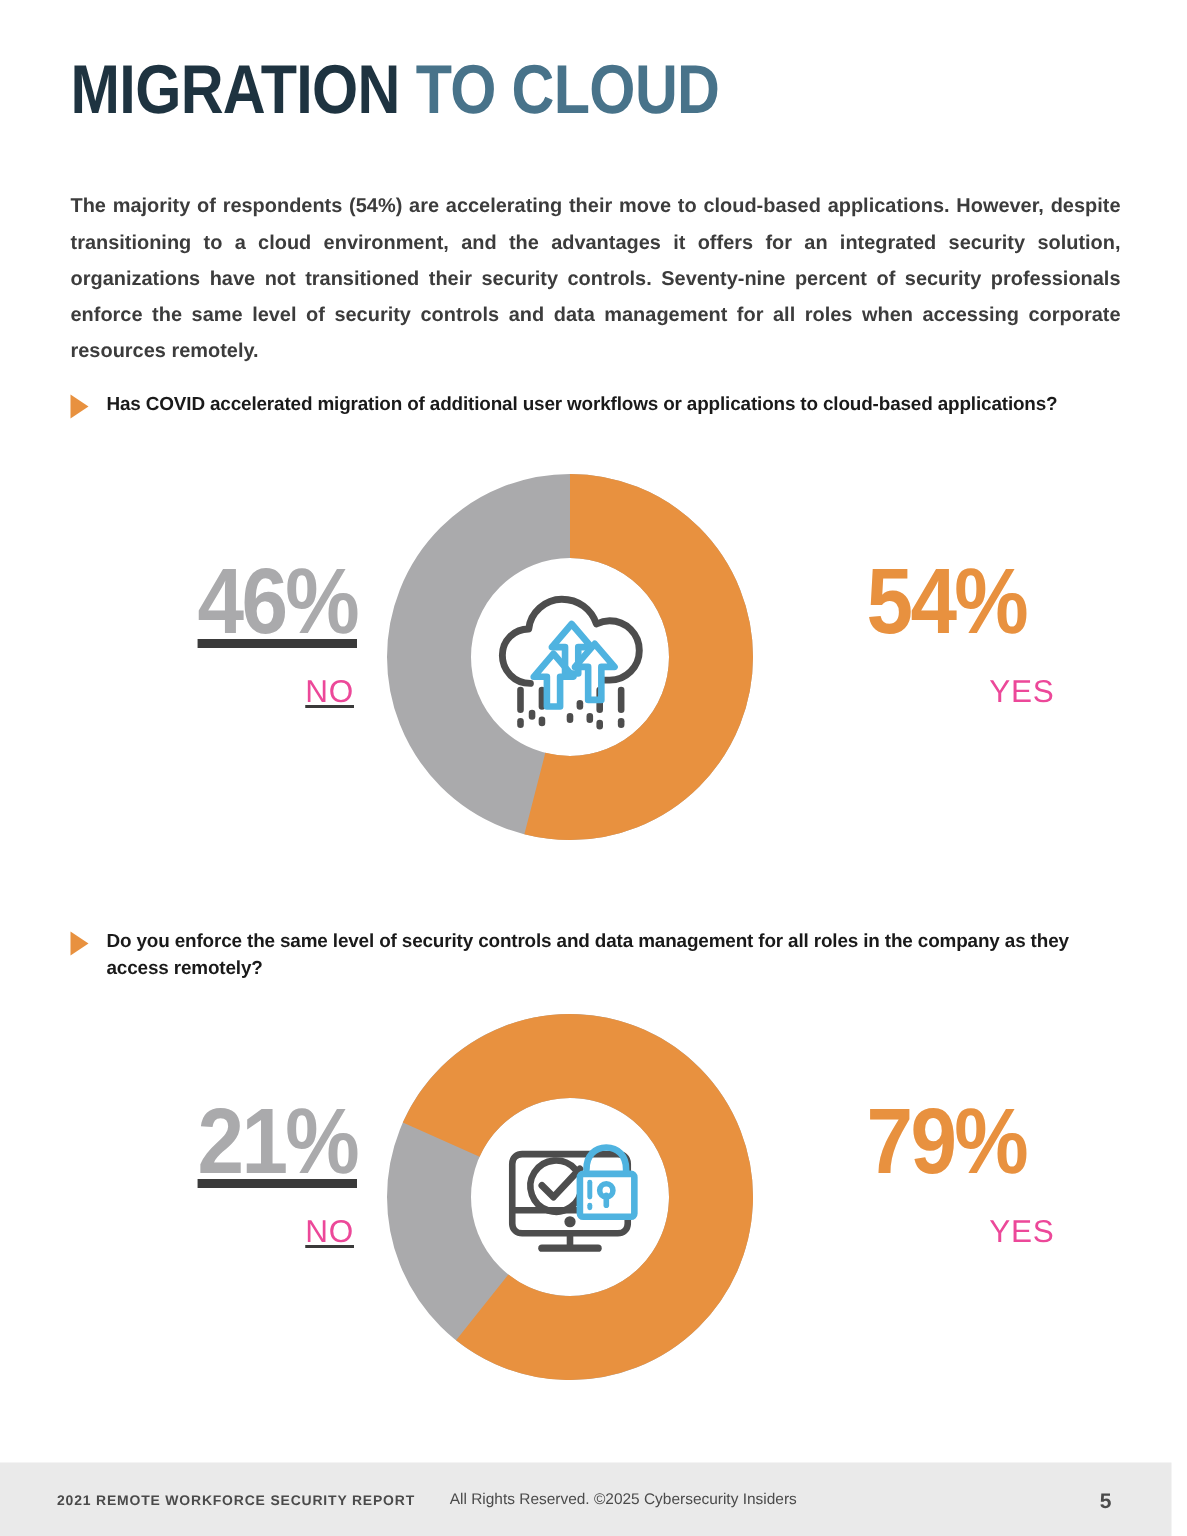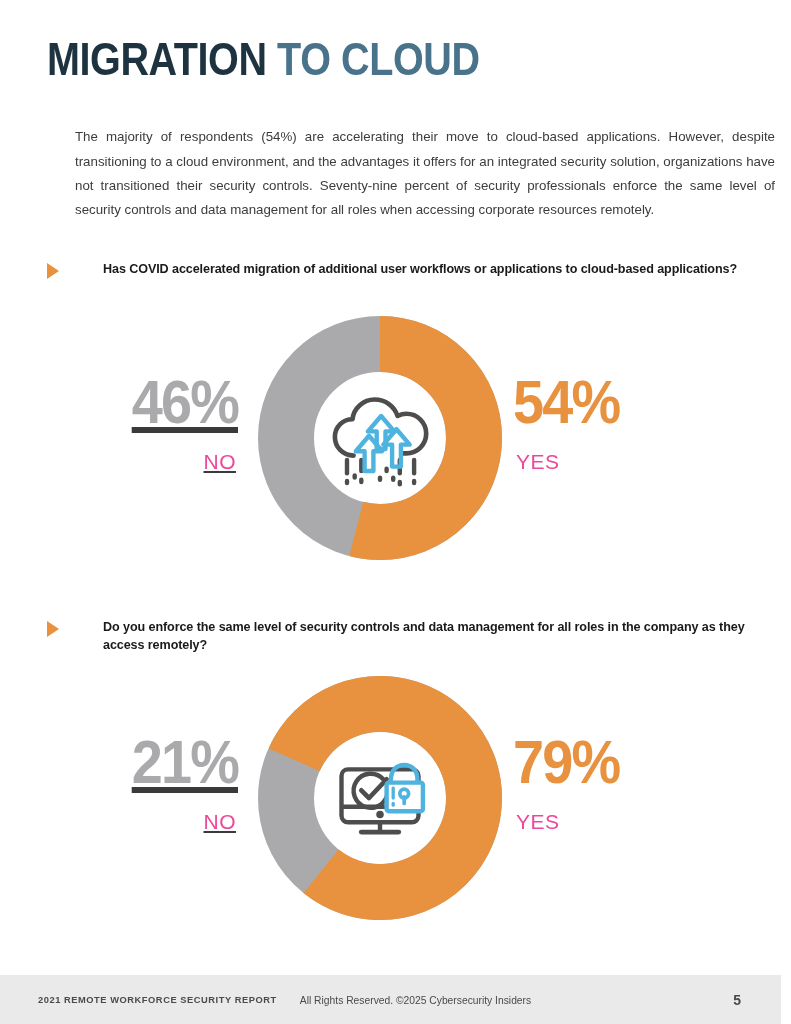--- a/index.html
+++ b/index.html
@@ -36,22 +36,21 @@
   
   .intro {
     position: absolute;
     left: 47px;
     top: 112px;
     width: 700px;
     font-size: 13.3px;
     line-height: 24.2px;
     color: #3c3c3c;
     text-align: justify;
-    font-weight: 400;
-    margin-left: 28px;
+    font-weight: 700;
   }
 
   
   .question {
     position: absolute;
     left: 47px;
     width: 700px;
     display: flex;
     align-items: flex-start;
   }
@@ -64,21 +63,20 @@
     border-left: 12px solid #e8913f;
     margin-top: 3px;
     margin-right: 12px;
   }
   .q-text {
     font-size: 12.6px;
     font-weight: bold;
     line-height: 18px;
     color: #1a1a1a;
     letter-spacing: -0.1px;
-    margin-left: 32px;
   }
   #question-1 { top: 260px; }
   #question-2 { top: 618px; }
 
   
   .figure {
     position: absolute;
     left: 0;
     width: 791px;
     height: 250px;
@@ -105,21 +103,21 @@
   }
   .center-icon svg { display: block; width: 100%; height: 100%; }
 
   
   .stat {
     position: absolute;
     top: 58px;
     width: 190px;
   }
   .stat-no  { left: 48px;  text-align: right; text-decoration: underline; }
-  .stat-yes { left: 513px; text-align: left;  }
+  .stat-yes { left: 513px; text-align: right;  }
 
   .stat-value {
     font-family: "Liberation Sans Narrow", "Liberation Sans", sans-serif;
     font-size: 62px;
     font-weight: bold;
     line-height: 0.92;
     letter-spacing: -2px;
     transform: scaleX(0.9);
     display: block;
   }

